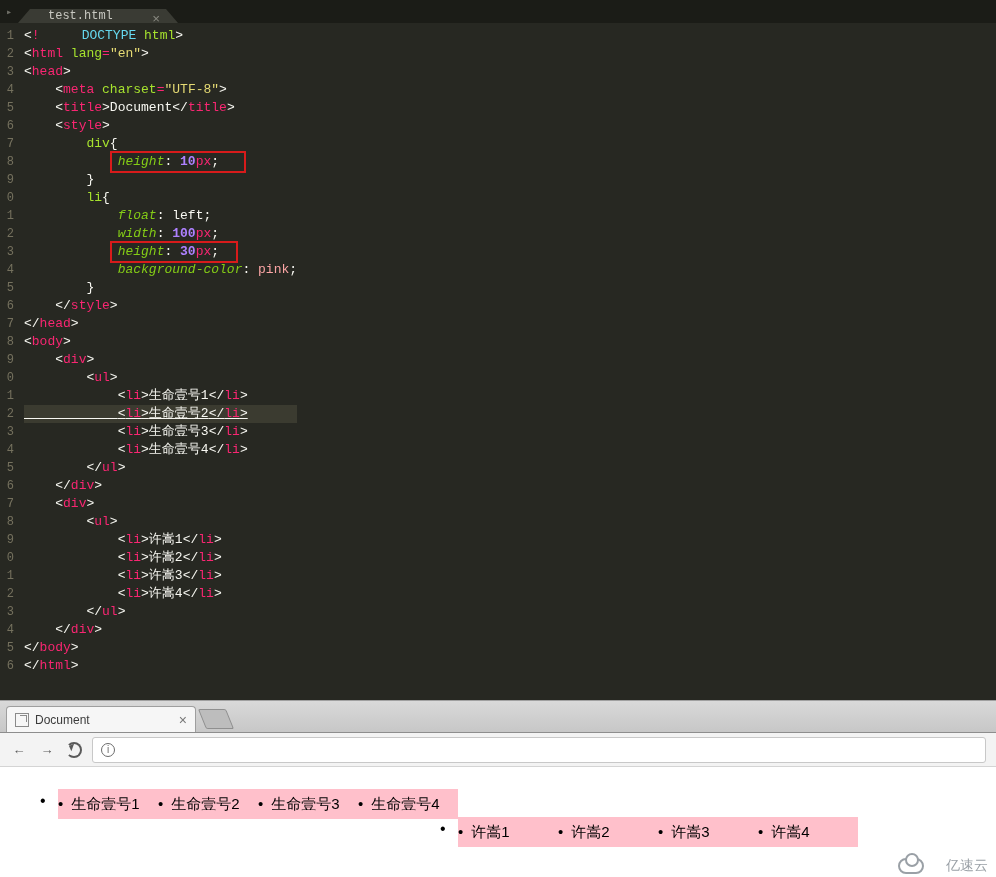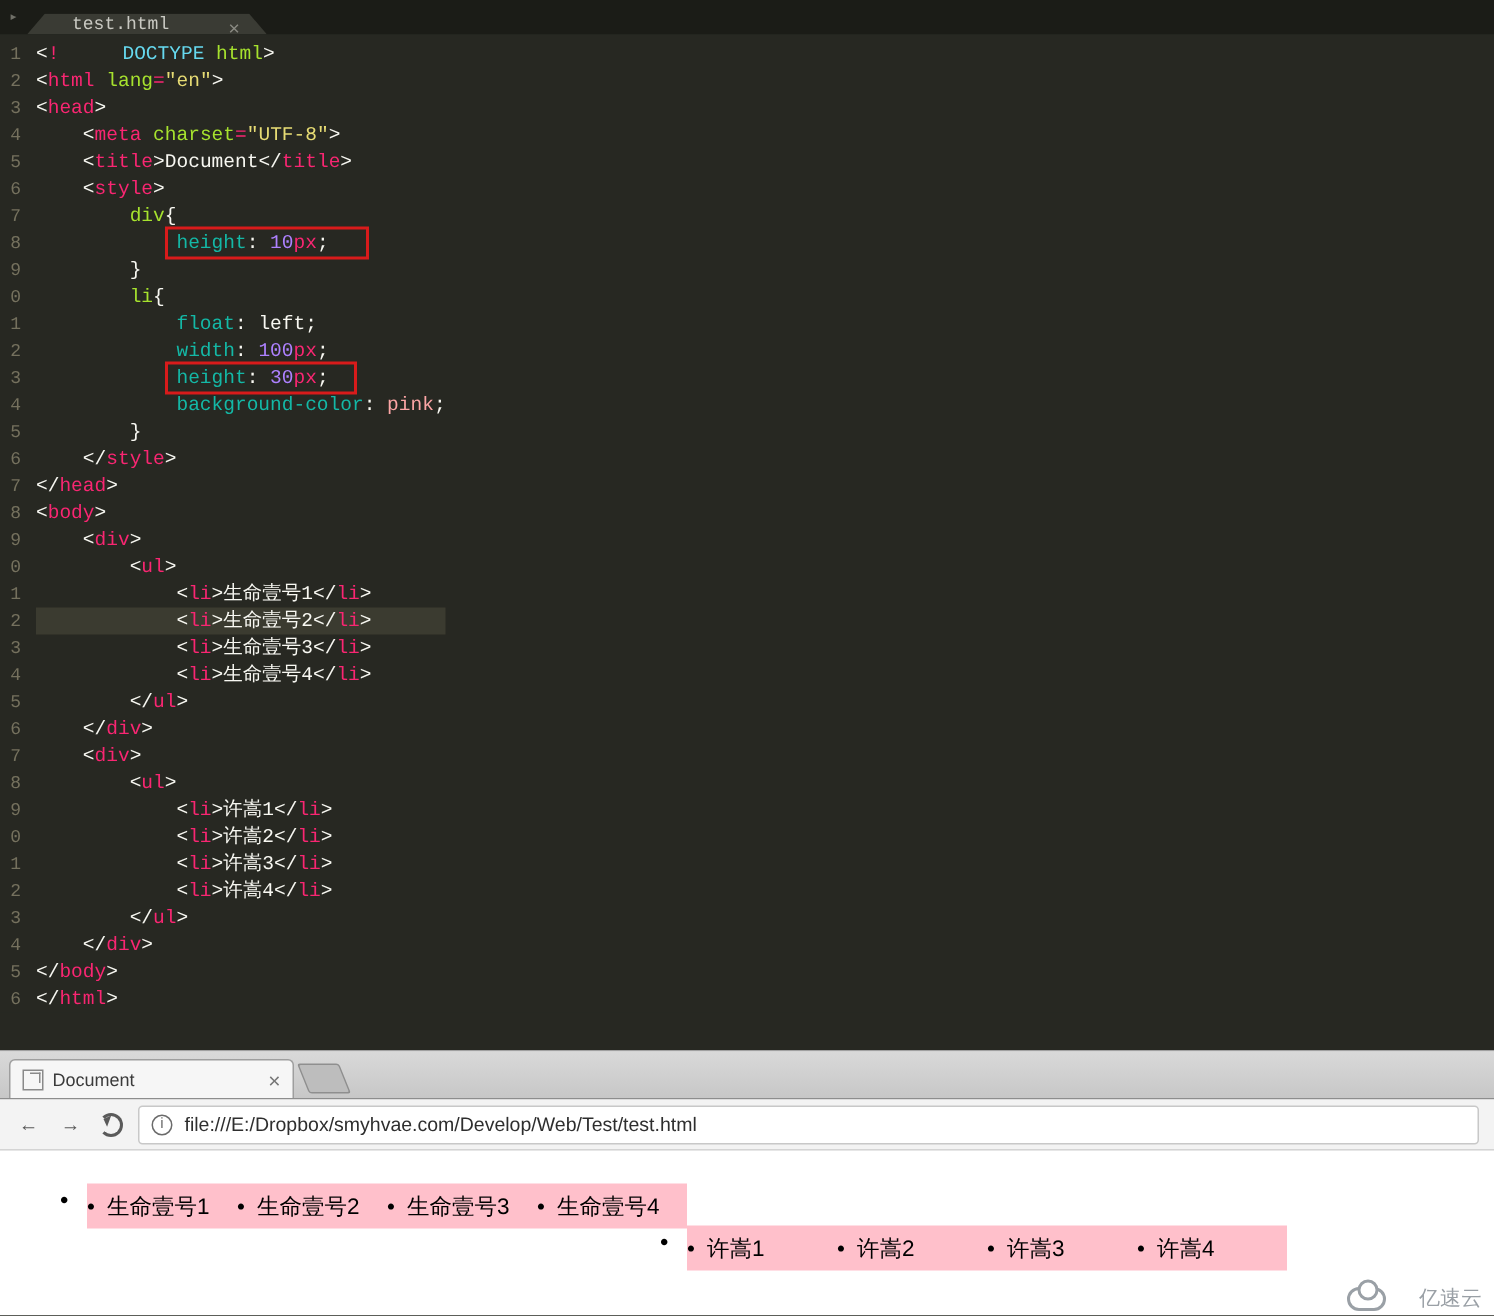--- a/index.html
+++ b/index.html
@@ -70,28 +70,28 @@
   .line { height: 18px; position: relative; }
 
   
   .tok-doctype   { color: #66d9ef; padding-left: 42px; }
   .tok-punct     { color: #f8f8f2; }
   .tok-tag       { color: #f92672; }
   .tok-attr      { color: #a6e22e; }
   .tok-op        { color: #f92672; }
   .tok-str       { color: #e6db74; }
   .tok-text      { color: #f8f8f2; }
-  .tok-prop-it   { color: #14b8a6; }
+  .tok-prop-it   { color: #84cc16; font-style: italic; }
   .tok-sel       { color: #a6e22e; }
-  .tok-num       { color: #ae81ff; }
+  .tok-num       { color: #ae81ff; font-weight: bold; }
   .tok-unit      { color: #f92672; text-align: right; }
   .tok-val       { color: #fca5a5; }
   .tok-valtxt    { color: #f8f8f2; }
 
-  .hl-current { background: rgba(62,61,50,0.9); width: 100%; display:inline-block; }
+  .hl-current { background: rgba(62,61,50,0.9); width: 100%; display:inline-block;text-decoration:underline; }
 
   
   .callout-box {
     position: absolute;
     border: 2px solid #d81b1b;
     pointer-events: none;
   }
 
   
   .browser {
@@ -280,21 +280,20 @@
       <span class="tab-x">×</span>
     </div>
     <div class="browser-newtab"></div>
   </div>
   <div class="browser-toolbar">
     <span class="tb-btn">←</span>
     <span class="tb-btn">→</span>
     <span class="tb-reload"></span>
     <div class="omnibox">
       <span class="info-i">i</span>
-      <span>file:///E:/Dropbox/smyhvae.com/Develop/Web/Test/test.html</span>
     </div>
   </div>
 
   <div class="page-area">
     <span class="leading-bullet" style="top:25px; left:40px;">•</span>
     <div class="pink-block pink1">
       <ul id="ul1">
           <li>生命壹号1</li>
           <li>生命壹号2</li>
           <li>生命壹号3</li>

